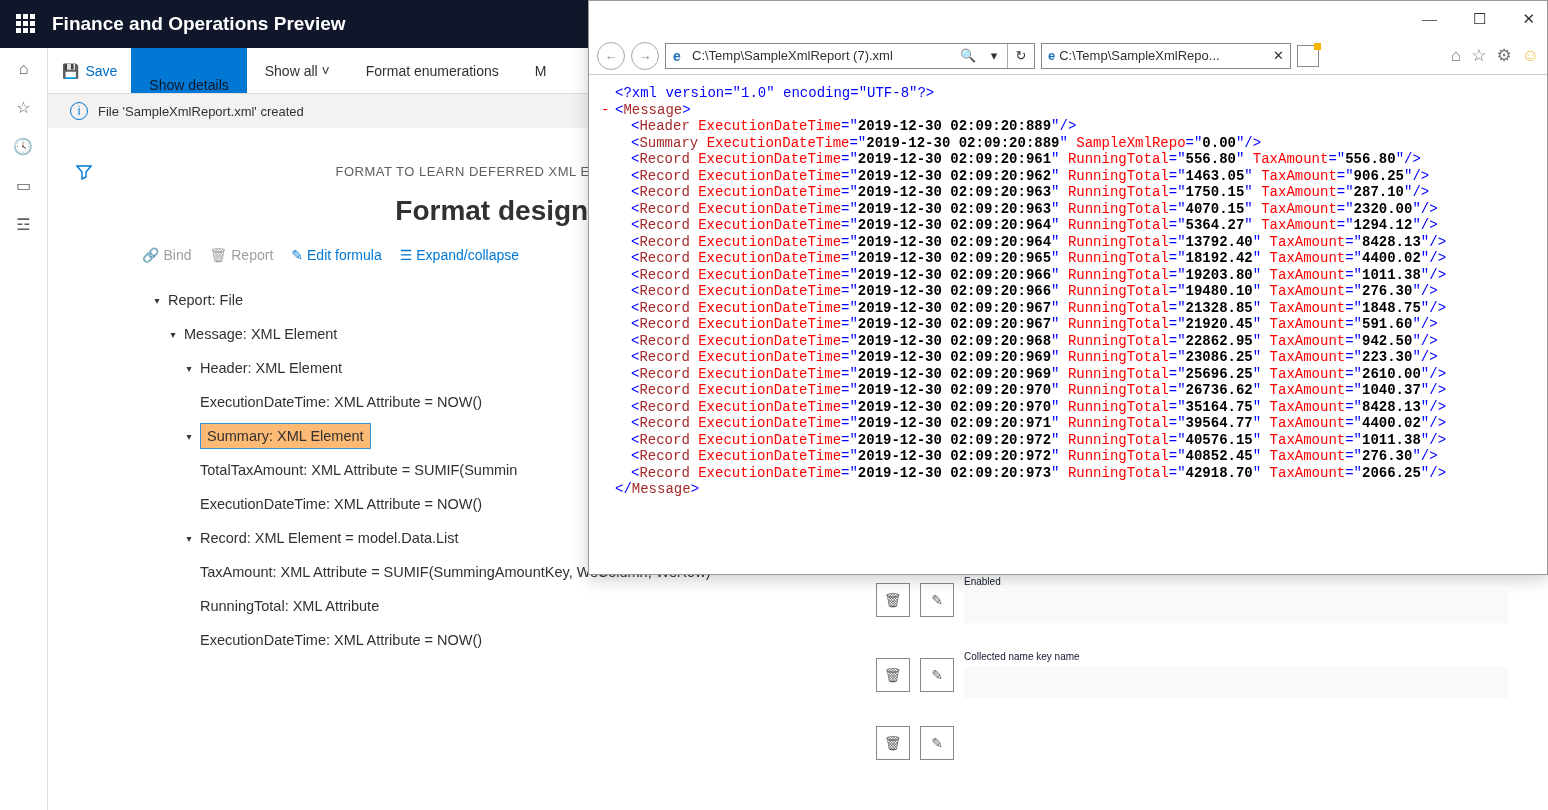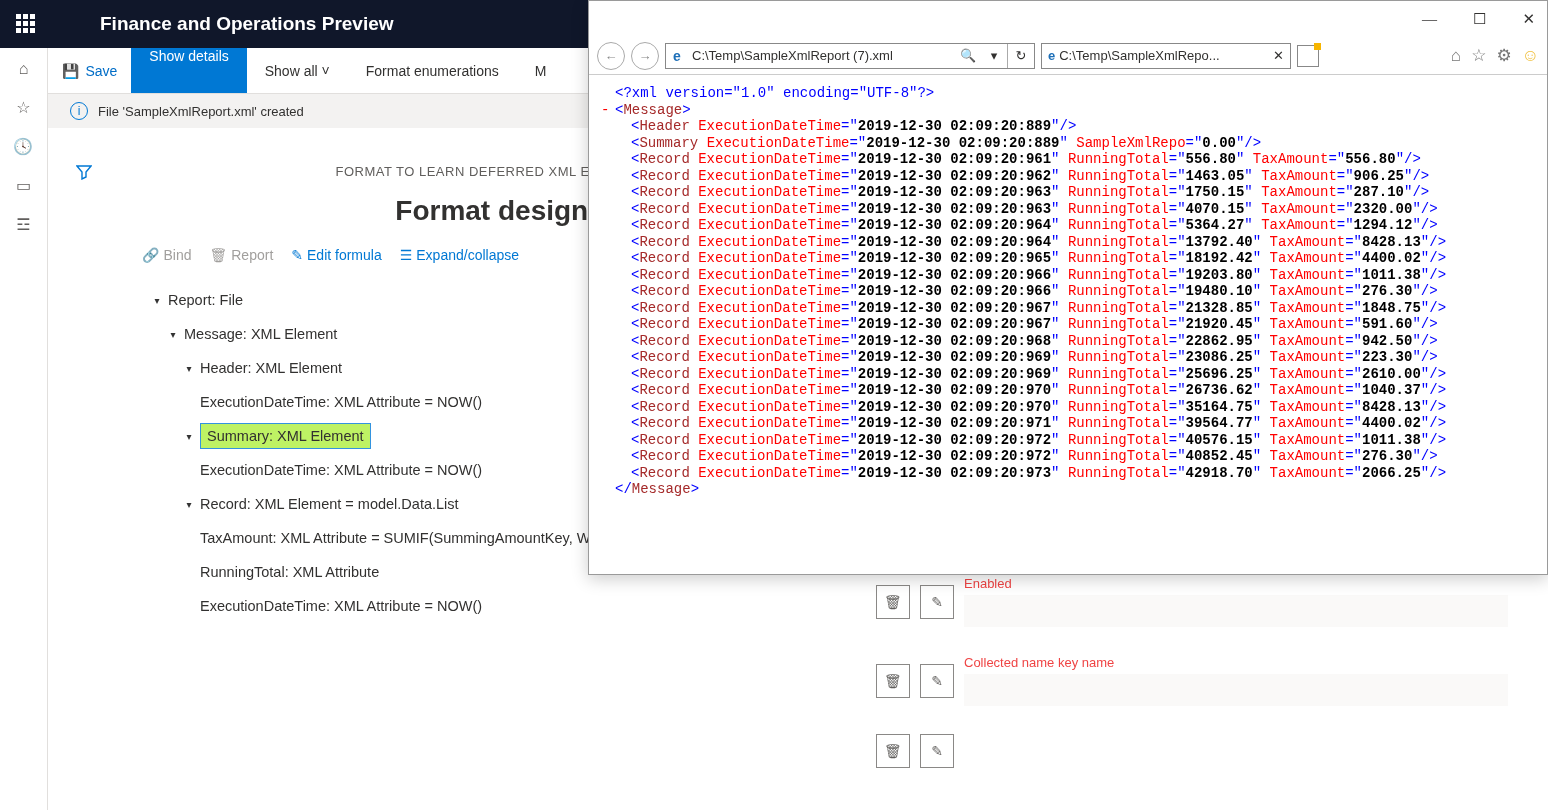--- a/index.html
+++ b/index.html
@@ -2,29 +2,29 @@
 <html><head>
 <meta charset="utf-8">
 <style>
 * { box-sizing: border-box; margin: 0; padding: 0; }
 body { font-family: "Segoe UI", Arial, sans-serif; font-size: 14px; color: #323130; background: #fff; width: 1548px; height: 810px; overflow: hidden; position: relative; }
 
 
 .topbar { height: 48px; background: #10172a; color: #fff; display: flex; align-items: center; padding: 0 16px; gap: 16px; }
 .waffle { width: 20px; height: 20px; display: grid; grid-template-columns: repeat(3,5px); grid-template-rows: repeat(3,5px); gap: 2px; }
 .waffle span { background: #fff; }
-.topbar .title { font-size: 19px; font-weight: 600; margin-left: 48px; }
+.topbar .title { font-size: 19px; font-weight: 600; }
 .searchbox { margin-left: auto; background: #2d3a5f; display: flex; align-items: center; gap: 8px; padding: 6px 12px; border-radius: 2px; width: 100px; }
 .searchbox span.label { color: #d0d4e2; font-size: 15px; }
 
 
 .cmdbar { height: 46px; border-bottom: 1px solid #e1dfdd; display: flex; align-items: center; }
 .cmdbar .hamb { width: 48px; text-align: center; font-size: 18px; }
 .cmdbar .save { color: #006dc7; display: flex; align-items: center; gap: 6px; padding: 0 14px; font-size: 14px; }
-.cmdbar .active { background: #0078d4; color: #ffffff; padding: 0 18px; height: 100%; display: flex; align-items: flex-start; font-size: 14px; }
+.cmdbar .active { background: #0078d4; color: #0f172a; padding: 0 18px; height: 100%; display: flex; align-items: flex-end; font-size: 14px; }
 .cmdbar .item { padding: 0 18px; font-size: 14px; }
 
 
 .infobar { background: #f3f2f1; height: 34px; display: flex; align-items: center; gap: 10px; padding-left: 70px; font-size: 13px; }
 .infobar .icon { color: #0078d4; border: 1px solid #0078d4; border-radius: 50%; width: 18px; height: 18px; display: flex; align-items: center; justify-content: center; font-size: 12px; }
 
 
 .leftrail { position: absolute; left: 0; top: 48px; bottom: 0; width: 48px; border-right: 1px solid #e1dfdd; display: flex; flex-direction: column; align-items: center; padding-top: 12px; gap: 20px; background: #fff; }
 .leftrail div { font-size: 16px; color: #605e5c; }
 
@@ -36,27 +36,27 @@
 .subtools { display: flex; gap: 18px; padding-left: 70px; margin-top: 20px; font-size: 14px; align-items: center;}
 .subtools .muted { color: #a19f9d; display: flex; align-items: center; gap: 4px;}
 .subtools .link { color: #0078d4; display: flex; align-items: center; gap: 4px;}
 
 .tree { margin-top: 20px; padding-left: 80px; font-size: 14.5px; }
 .tree .row { display: flex; align-items: center; gap: 6px; height: 34px; }
 .tree .caret { font-size: 10px; color: #333; width: 10px; }
 .tree .ind1 { padding-left: 16px; }
 .tree .ind2 { padding-left: 32px; }
 .tree .ind3 { padding-left: 48px; }
-.tree .selected { background: #bef264; border: 1px solid #3393df; padding: 4px 6px; }
+.tree .selected { background: #fdba74; border: 1px solid #3393df; padding: 4px 6px; }
 
 
 .rightpanel { flex: 1; padding-top: 448px; padding-left: 8px; }
 .proprow { display: flex; align-items: center; gap: 10px; margin-bottom: 28px; }
 .iconbtn { width: 34px; height: 34px; border: 1px solid #8a8886; display: flex; align-items: center; justify-content: center; font-size: 14px; color: #605e5c; }
-.proprow .lbl { font-size: 13px; color: #ef4444; }
+.proprow .lbl { font-size: 10px; color: #0f172a; }
 .propfield { flex:1; margin-right: 40px;}
 .propfield .val { height: 32px; background: #faf9f8; margin-top: 4px;}
 
 
 .iewin { position: absolute; top: 0; left: 588px; width: 960px; height: 575px; background: #fff; border: 1px solid #9a9a9a; box-shadow: 0 4px 16px rgba(0,0,0,0.2); }
 .ietitle { height: 36px; display: flex; align-items: center; justify-content: flex-end; padding: 0 12px; gap: 36px; }
 .ietitle span { font-size: 15px; font-family: "Segoe UI Symbol"; }
 .ietoolbar { height: 38px; border-bottom: 1px solid #ccc; display: flex; align-items: center; padding: 0 8px; gap: 6px; }
 .navbtn { width: 28px; height: 28px; border: 1px solid #aaa; border-radius: 50%; display: flex; align-items: center; justify-content: center; font-size: 13px; color: #888;}
 .addrbar { border: 1px solid #888; height: 26px; display: flex; align-items: center; flex: 0 0 370px;}
@@ -168,20 +168,23 @@
       <div class="row ind2">
           <span class="caret">▾</span>
           <span>Header: XML Element</span>
         </div>
       <div class="row ind3">
           <span>ExecutionDateTime: XML Attribute = NOW()</span>
         </div>
       <div class="row ind2">
           <span class="caret">▾</span>
           <span class="selected">Summary: XML Element</span>
+        </div>
+      <div class="row ind3">
+          <span>TotalTaxAmount: XML Attribute = SUMIF(Summin</span>
         </div>
       <div class="row ind3">
           <span>ExecutionDateTime: XML Attribute = NOW()</span>
         </div>
       <div class="row ind2">
           <span class="caret">▾</span>
           <span>Record: XML Element = model.Data.List</span>
         </div>
       <div class="row ind3">
           <span>TaxAmount: XML Attribute = SUMIF(SummingAmountKey, WsColumn, WsRow)</span>

